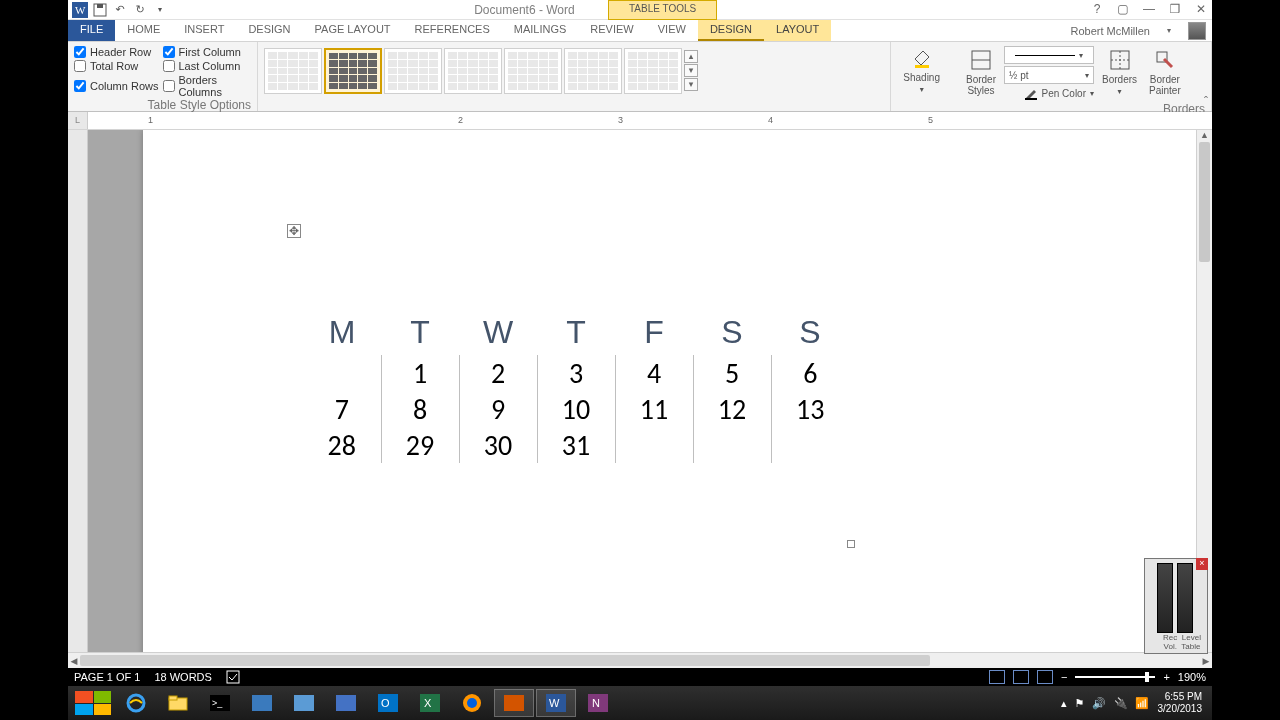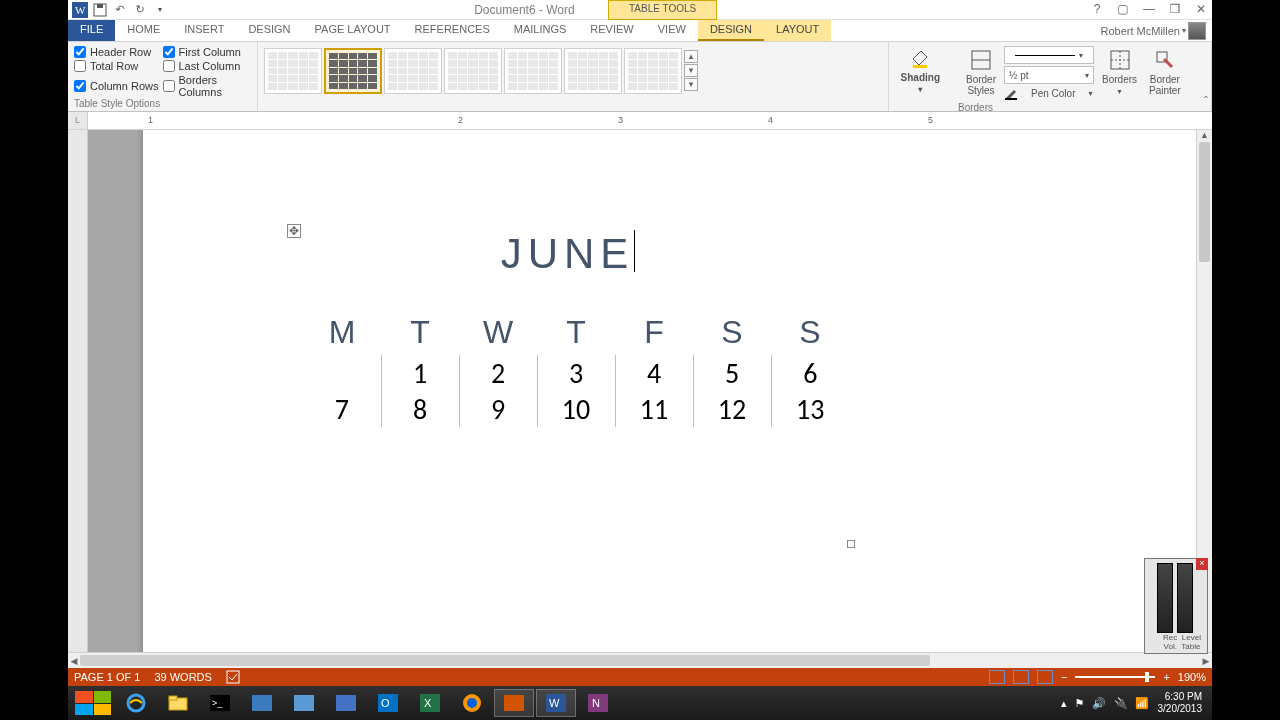--- a/index.html
+++ b/index.html
@@ -52,57 +52,57 @@
   border-bottom: 1px solid #d4d4d4;
 }
 .tab {
   padding: 3px 12px;
   font-size: 11px;
   color: #666;
   text-transform: uppercase;
 }
 .tab.file { background: #2b579a; color: #fff; }
 .tab.active-yellow { background: #ffe699; color: #444; border-bottom: 2px solid #b08600;}
-.user-area { margin-left: auto; padding: 3px 6px; display: flex; align-items: center; gap: 2px; color: #666; font-size:11px; }
+.user-area { margin-left: auto; padding: 3px 6px; display: flex; align-items: center; gap: 17px; color: #666; font-size:11px; }
 .avatar { width: 18px; height: 18px; background: linear-gradient(#888,#555); border:1px solid #999;}
 
 
 .ribbon {
   height: 70px;
   background: #f4f4f4;
   border-bottom: 1px solid #c0c0c0;
   display: flex;
   position: relative;
 }
 .ribbon-group {
   border-right: 1px solid #d8d8d8;
   display: flex; flex-direction: column;
   padding: 2px 6px 0 6px;
 }
-.ribbon-group-label { text-align: left; font-size: 10px; color: #777; margin-top: auto; padding-bottom: 2px; }
+.ribbon-group-label { text-align: right; font-size: 12px; color: #777; margin-top: auto; padding-bottom: 2px; }
 
 .tso { width: 190px; }
 .tso-grid { display: grid; grid-template-columns: 1fr 1fr; row-gap: 2px; padding-top: 2px;}
 .chk { display: flex; align-items: center; gap: 4px; font-size: 11px; color: #333; }
 .chk input { width: 12px; height: 12px; }
 
 .styles { flex: 1; display: flex; align-items: flex-start; gap: 2px; padding-top: 4px; position:relative;}
 .style-thumb {
   width: 58px; height: 46px;
   background: #fff; border: 1px solid #cfcfcf;
   display: grid; grid-template-columns: repeat(5,1fr); grid-template-rows: repeat(5,1fr);
   gap: 1px; padding: 3px;
 }
 .style-thumb div { background: #e8e8e8; }
 .style-thumb.sel { border: 2px solid #d39f00; background: #fff4d6; }
 .style-thumb.solid div { background: #666; }
 .expand-btn { width: 14px; display:flex; flex-direction:column; gap:1px; margin-top:2px;}
 .expand-btn span { height:13px; border:1px solid #aaa; background:#fafafa; text-align:center; font-size:9px; line-height:11px; color:#666;}
 
-.shading, .borders-grp { display:flex; flex-direction:column; align-items:center; padding:2px 8px 0 8px;font-weight:bold;}
+.shading, .borders-grp { display:flex; flex-direction:column; align-items:center; padding:2px 8px 0 8px;}
 .big-btn { display:flex; flex-direction:column; align-items:center; gap:2px; font-size:10px; color:#555; padding:2px 4px;}
 .big-btn-icon { width:24px; height:24px; display:flex; align-items:center; justify-content:center; font-size:18px;}
 
 .borders-content { display:flex; gap:4px; align-items:flex-start; padding:2px 4px;}
 .pen-block { display:flex; flex-direction:column; gap:2px; font-size:10px; color:#555;}
 .pen-row { display:flex; align-items:center; gap:4px; border:1px solid #c0c0c0; background:#fff; padding:1px 4px; height:18px; width:90px; font-size:10px;}
 .pen-row.line { justify-content:center;}
 .pen-row .line-samp { width:60px; height:0; border-top:1px solid #000;}
 
 .collapse-caret { position:absolute; right:4px; bottom:2px; color:#777; font-size:12px;}
@@ -148,21 +148,21 @@
 
 
 .hscroll-row { height:16px; background:#efefef; border-top:1px solid #d0d0d0; position:relative;}
 .hscroll-row .track { position:absolute; left:12px; right:12px; top:2px; bottom:2px;}
 .hscroll-row .thumb { position:absolute; left:0; width:850px; top:0; bottom:0; background:#cfcfcf; border-radius:2px;}
 .hscroll-row .arrow { position:absolute; top:0; width:12px; height:100%; text-align:center; font-size:9px; color:#666; line-height:16px;}
 .hscroll-row .arrow.left{left:0;} .hscroll-row .arrow.right{right:0;}
 
 
 .statusbar {
-  height: 18px; background: #c2410c; color: #fff;
+  height: 18px; background: #000000; color: #fff;
   display: flex; align-items: center; padding: 0 6px; font-size: 11px; gap: 14px;
 }
 .statusbar .right { margin-left:auto; display:flex; align-items:center; gap:8px;}
 .view-btn { width:16px; height:14px; border:1px solid #6a8cc7; display:inline-block;}
 .zoom-slider { width:80px; height:2px; background:#fff; position:relative; display:inline-block; vertical-align:middle;}
 .zoom-slider .knob { position:absolute; right:6px; top:-4px; width:4px; height:10px; background:#fff;}
 
 
 .taskbar {
   height: 34px; background: linear-gradient(#2f2f2f,#1a1a1a);
@@ -502,21 +502,21 @@
         </div>
         <div class="pen-block">
           <div class="pen-row line">
               <span class="line-samp"></span>
               <span style="font-size:8px;">▾</span>
             </div>
           <div class="pen-row">
               <span>½ pt</span>
               <span style="margin-left:auto;font-size:8px;">▾</span>
             </div>
-          <div style="display:flex;align-items:center;gap:13px;">
+          <div style="display:flex;align-items:center;gap:4px;justify-content:flex-end;">
             <span>
               <svg width="14" height="14">
                   <path d="M2 12 L10 4 L12 6 L4 14 Z" fill="#555"></path>
                   <rect x="1" y="12" width="12" height="2" fill="#000"></rect>
                 </svg>
             </span>
             <span>Pen Color</span>
               <span style="font-size:8px;">▾</span>
           </div>
         </div>
@@ -557,21 +557,20 @@
       <span class="lbl" style="left:840px;">5</span>
       <span class="lbl" style="left:1000px;"></span>
     </div>
   </div>
 
   <div class="doc-area">
     <div class="ruler-v"></div>
     <div class="page-wrapper">
       <div class="page">
         <div class="table-handle">✥</div>
-        <div class="cal-title"><span>JUNE</span><span class="text-cursor"></span></div>
         <table class="cal-table">
           <tbody>
               <tr>
             <th>M</th>
             <th>T</th>
             <th>W</th>
             <th>T</th>
             <th>F</th>
             <th>S</th>
             <th>S</th>
@@ -587,20 +586,29 @@
               </tr>
           <tr>
                 <td>7</td>
                 <td>8</td>
                 <td>9</td>
                 <td>10</td>
                 <td>11</td>
                 <td>12</td>
                 <td>13</td>
               </tr>
+          <tr>
+                <td>28</td>
+                <td>29</td>
+                <td>30</td>
+                <td>31</td>
+                <td></td>
+                <td></td>
+                <td></td>
+              </tr>
         </tbody>
           </table>
         <div class="table-end-handle"></div>
       </div>
       <div class="scroll-v">
         <div class="arrow up">▲</div>
         <div class="thumb"></div>
         <div class="arrow down">▼</div>
       </div>
     </div>
@@ -609,21 +617,21 @@
   <div class="hscroll-row">
     <div class="arrow left">◀</div>
     <div class="track">
         <div class="thumb"></div>
       </div>
     <div class="arrow right">▶</div>
   </div>
 
   <div class="statusbar">
     <span>PAGE 1 OF 1</span>
-    <span>39 WORDS</span>
+    <span>18 WORDS</span>
     <span>
       <svg width="14" height="14">
           <rect x="1" y="1" width="12" height="12" fill="none" stroke="#fff"></rect>
           <path d="M3 7 L6 10 L11 4" fill="none" stroke="#fff"></path>
         </svg>
     </span>
     <div class="right">
       <span class="view-btn"></span>
       <span class="view-btn"></span>
       <span class="view-btn"></span>
@@ -711,21 +719,21 @@
           <text x="4" y="13" font-size="11" fill="#fff">N</text>
         </svg>
       </div>
     <div class="tray">
       <span>▴</span>
       <span>⚑</span>
       <span>🔊</span>
       <span>🔌</span>
       <span>📶</span>
       <div class="clock">
-        <div>6:30 PM</div>
+        <div>6:55 PM</div>
         <div>3/20/2013</div>
       </div>
     </div>
   </div>
 </div>
 
 <div class="level-meter">
   <div class="close">×</div>
   <div class="bars">
       <div class="bar"></div>

